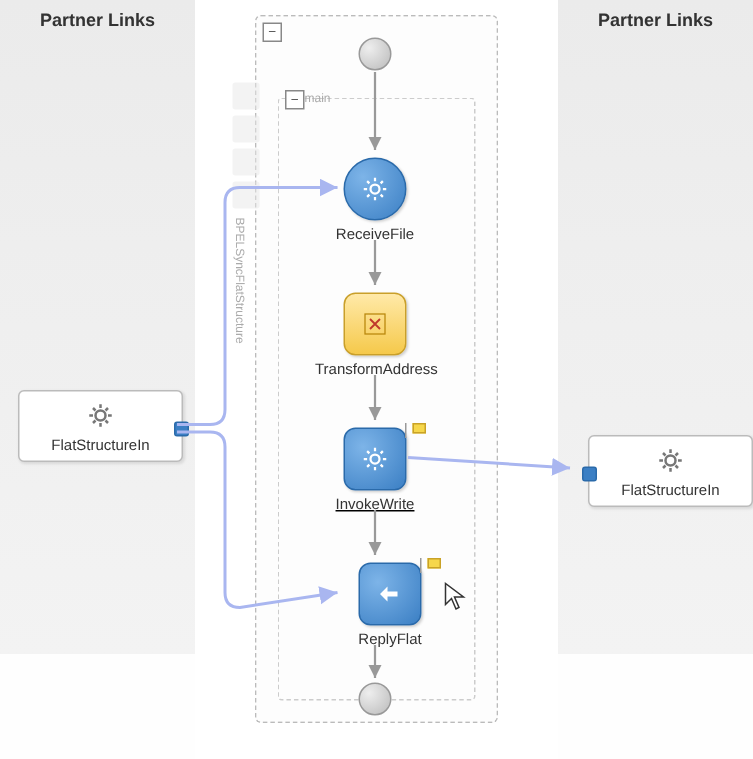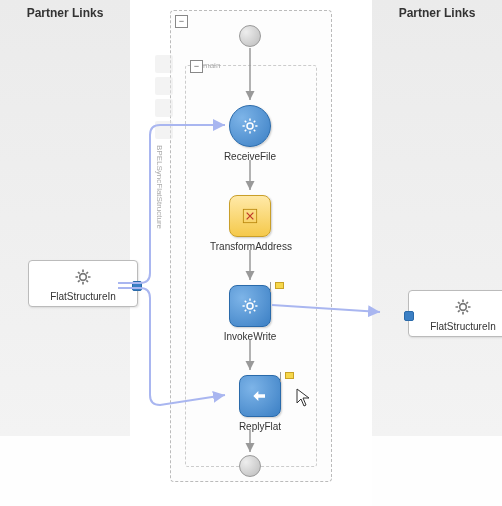--- a/index.html
+++ b/index.html
@@ -145,21 +145,20 @@
   }
   .partner-link {
     position: absolute;
     width: 100px;
     background: #fff;
     border: 1px solid #bbb;
     border-radius: 4px;
     padding: 6px 4px 4px 4px;
     text-align: center;
     box-shadow: 1px 1px 2px rgba(0,0,0,0.1);
-    margin-left: 16px;
   }
   .partner-link .pl-icon {
     width: 20px; height: 20px;
     margin: 0 auto 2px auto;
   }
   .pl-label { font-size: 10px; color: #333; }
   .port {
     position: absolute;
     width: 8px; height: 8px;
     background: #3b7fc4;
@@ -220,21 +219,21 @@
 <div class="node" style="left:210px; top:195px;text-align:right;">
   <div class="activity yellow">
     <svg class="gear" width="20" height="20" viewBox="0 0 24 24">
       <rect x="4" y="4" width="16" height="16" fill="none" stroke="#b8860b" stroke-width="1"></rect>
       <path d="M8 8l8 8M16 8l-8 8" stroke="#c0392b" stroke-width="1.5"></path>
     </svg>
   </div>
   <div class="node-label">TransformAddress</div>
 </div>
 
-<div class="node" style="left:210px; top:285px;">
+<div class="node" style="left:210px; top:285px;text-decoration:underline;">
   <div class="activity blue">
     <svg class="gear" width="18" height="18" viewBox="0 0 24 24">
       <circle cx="12" cy="12" r="4" fill="none" stroke="#fff" stroke-width="2"></circle>
       <path d="M12 2v3M12 19v3M2 12h3M19 12h3M5 5l2 2M17 17l2 2M5 19l2-2M17 7l2-2" stroke="#fff" stroke-width="2"></path>
     </svg>
     <div class="flag"></div>
   </div>
   <div class="node-label">InvokeWrite</div>
 </div>
 

